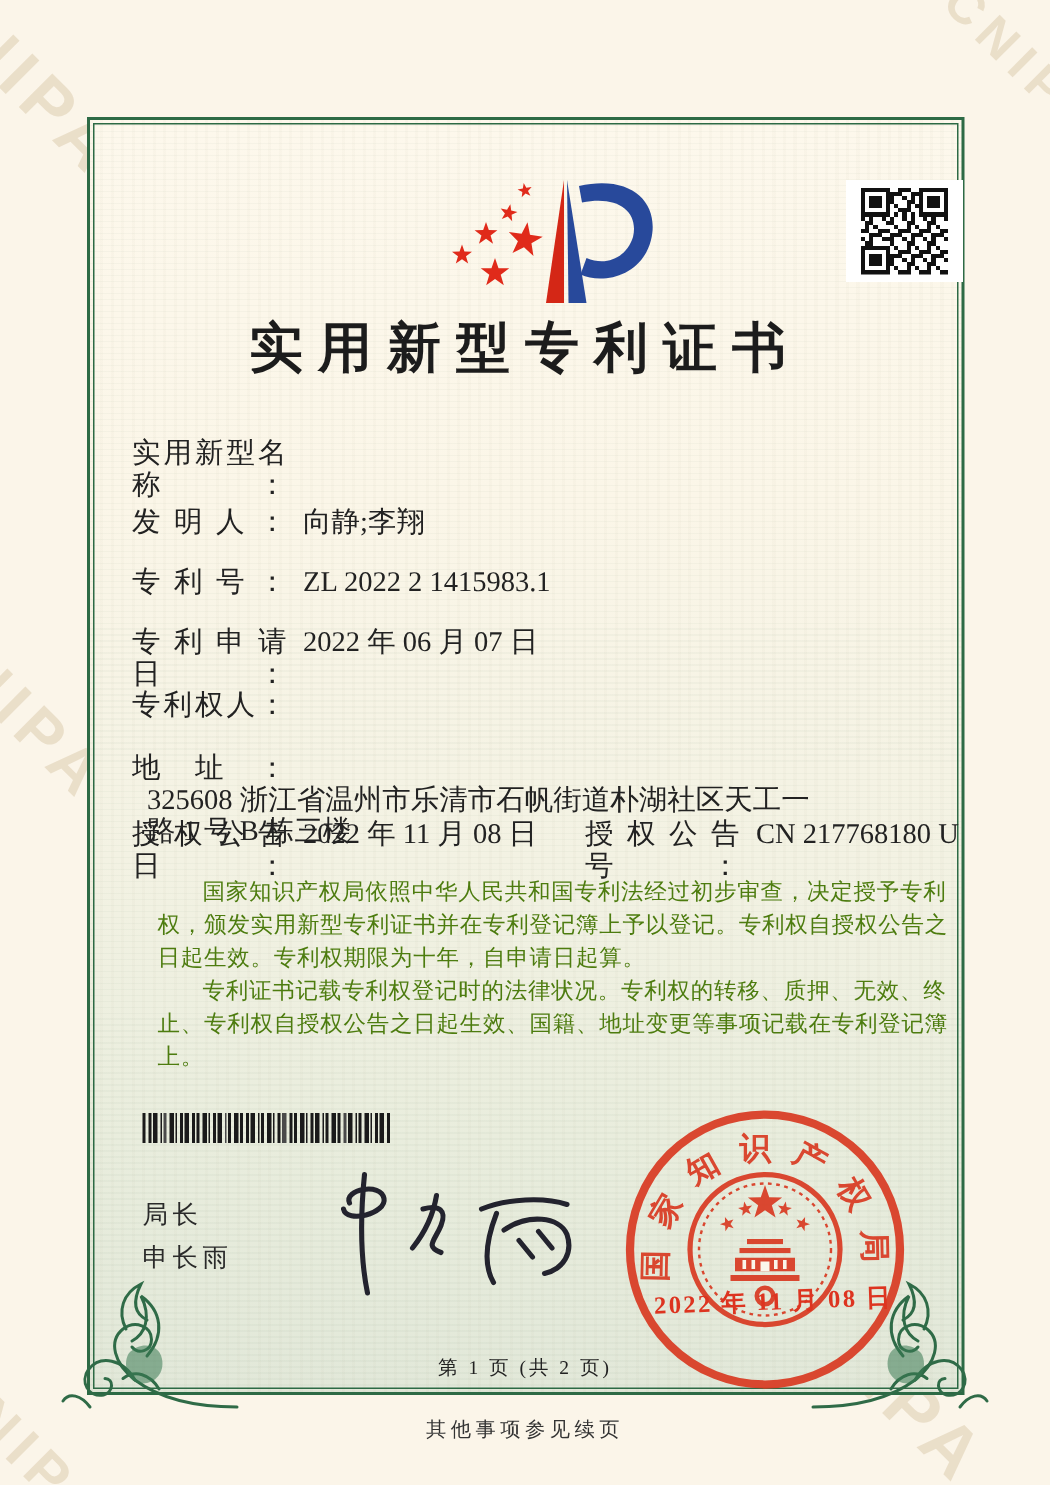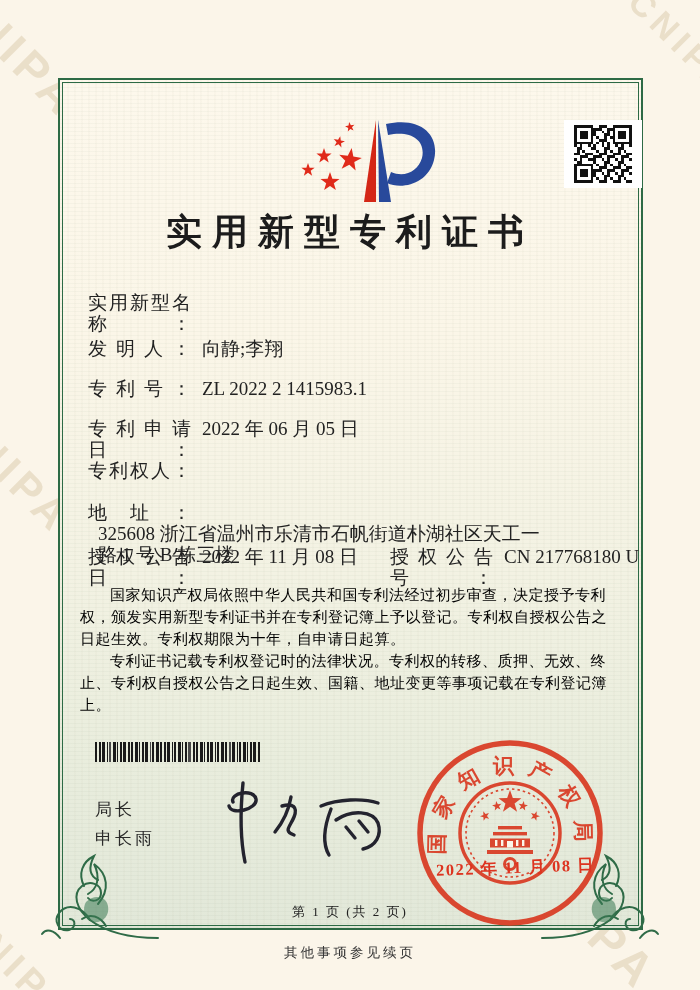--- a/index.html
+++ b/index.html
@@ -43,22 +43,22 @@
     font-size:36px;font-weight:700;letter-spacing:10px;margin:0;color:#1c1c1c;
   }
   
   .frow{position:absolute;left:88px;display:flex;font-size:19px;line-height:21px;}
   .flabel{width:104px;flex:none;text-align:justify;text-align-last:justify;letter-spacing:1px;}
   .fval{margin-left:10px;max-width:452px;}
   .grant-group{display:flex;}
   .grant-group + .grant-group{margin-left:32px;}
   
   .body-text{
-    position:absolute;left:80px;top:584px;width:528px;font-size:15px;line-height:22px;
-    letter-spacing:0.5px;color:#000000;
+    position:absolute;left:105px;top:584px;width:528px;font-size:15px;line-height:22px;
+    letter-spacing:0.5px;color:#4d7c0f;
   }
   .body-text p{margin:0;text-indent:2em;}
   
   .barcode{position:absolute;left:95px;top:742px;height:20px;display:flex;align-items:stretch;}
   .barcode i{display:block;height:100%;}
   
   .signer-title{position:absolute;left:95px;top:798px;font-size:17px;letter-spacing:3px;
     font-family:"Liberation Sans","DejaVu Sans",sans-serif;color:#2a2a2a;}
   .signer-name{position:absolute;left:95px;top:827px;font-size:17px;letter-spacing:3px;
     font-family:"Liberation Sans","DejaVu Sans",sans-serif;color:#2a2a2a;}
@@ -290,21 +290,21 @@
   <div class="frow" style="top:338px;align-items:flex-end;">
     <span class="flabel">发明人：</span>
     <span class="fval">向静;李翔</span>
   </div>
   <div class="frow" style="top:378px;">
     <span class="flabel">专利号：</span>
     <span class="fval">ZL 2022 2 1415983.1</span>
   </div>
   <div class="frow" style="top:418px;">
     <span class="flabel">专利申请日：</span>
-    <span class="fval">2022 年 06 月 05 日</span>
+    <span class="fval">2022 年 06 月 07 日</span>
   </div>
   <div class="frow" style="top:460px;gap:44px;">
     <span class="flabel">专利权人：</span>
   </div>
   <div class="frow" style="top:502px;flex-direction:column;">
     <span class="flabel">地址：</span>
     <span class="fval">325608 浙江省温州市乐清市石帆街道朴湖社区天工一路 1 号 B 栋三楼</span>
   </div>
   <div class="frow" style="top:546px;">
     <span class="grant-group">

